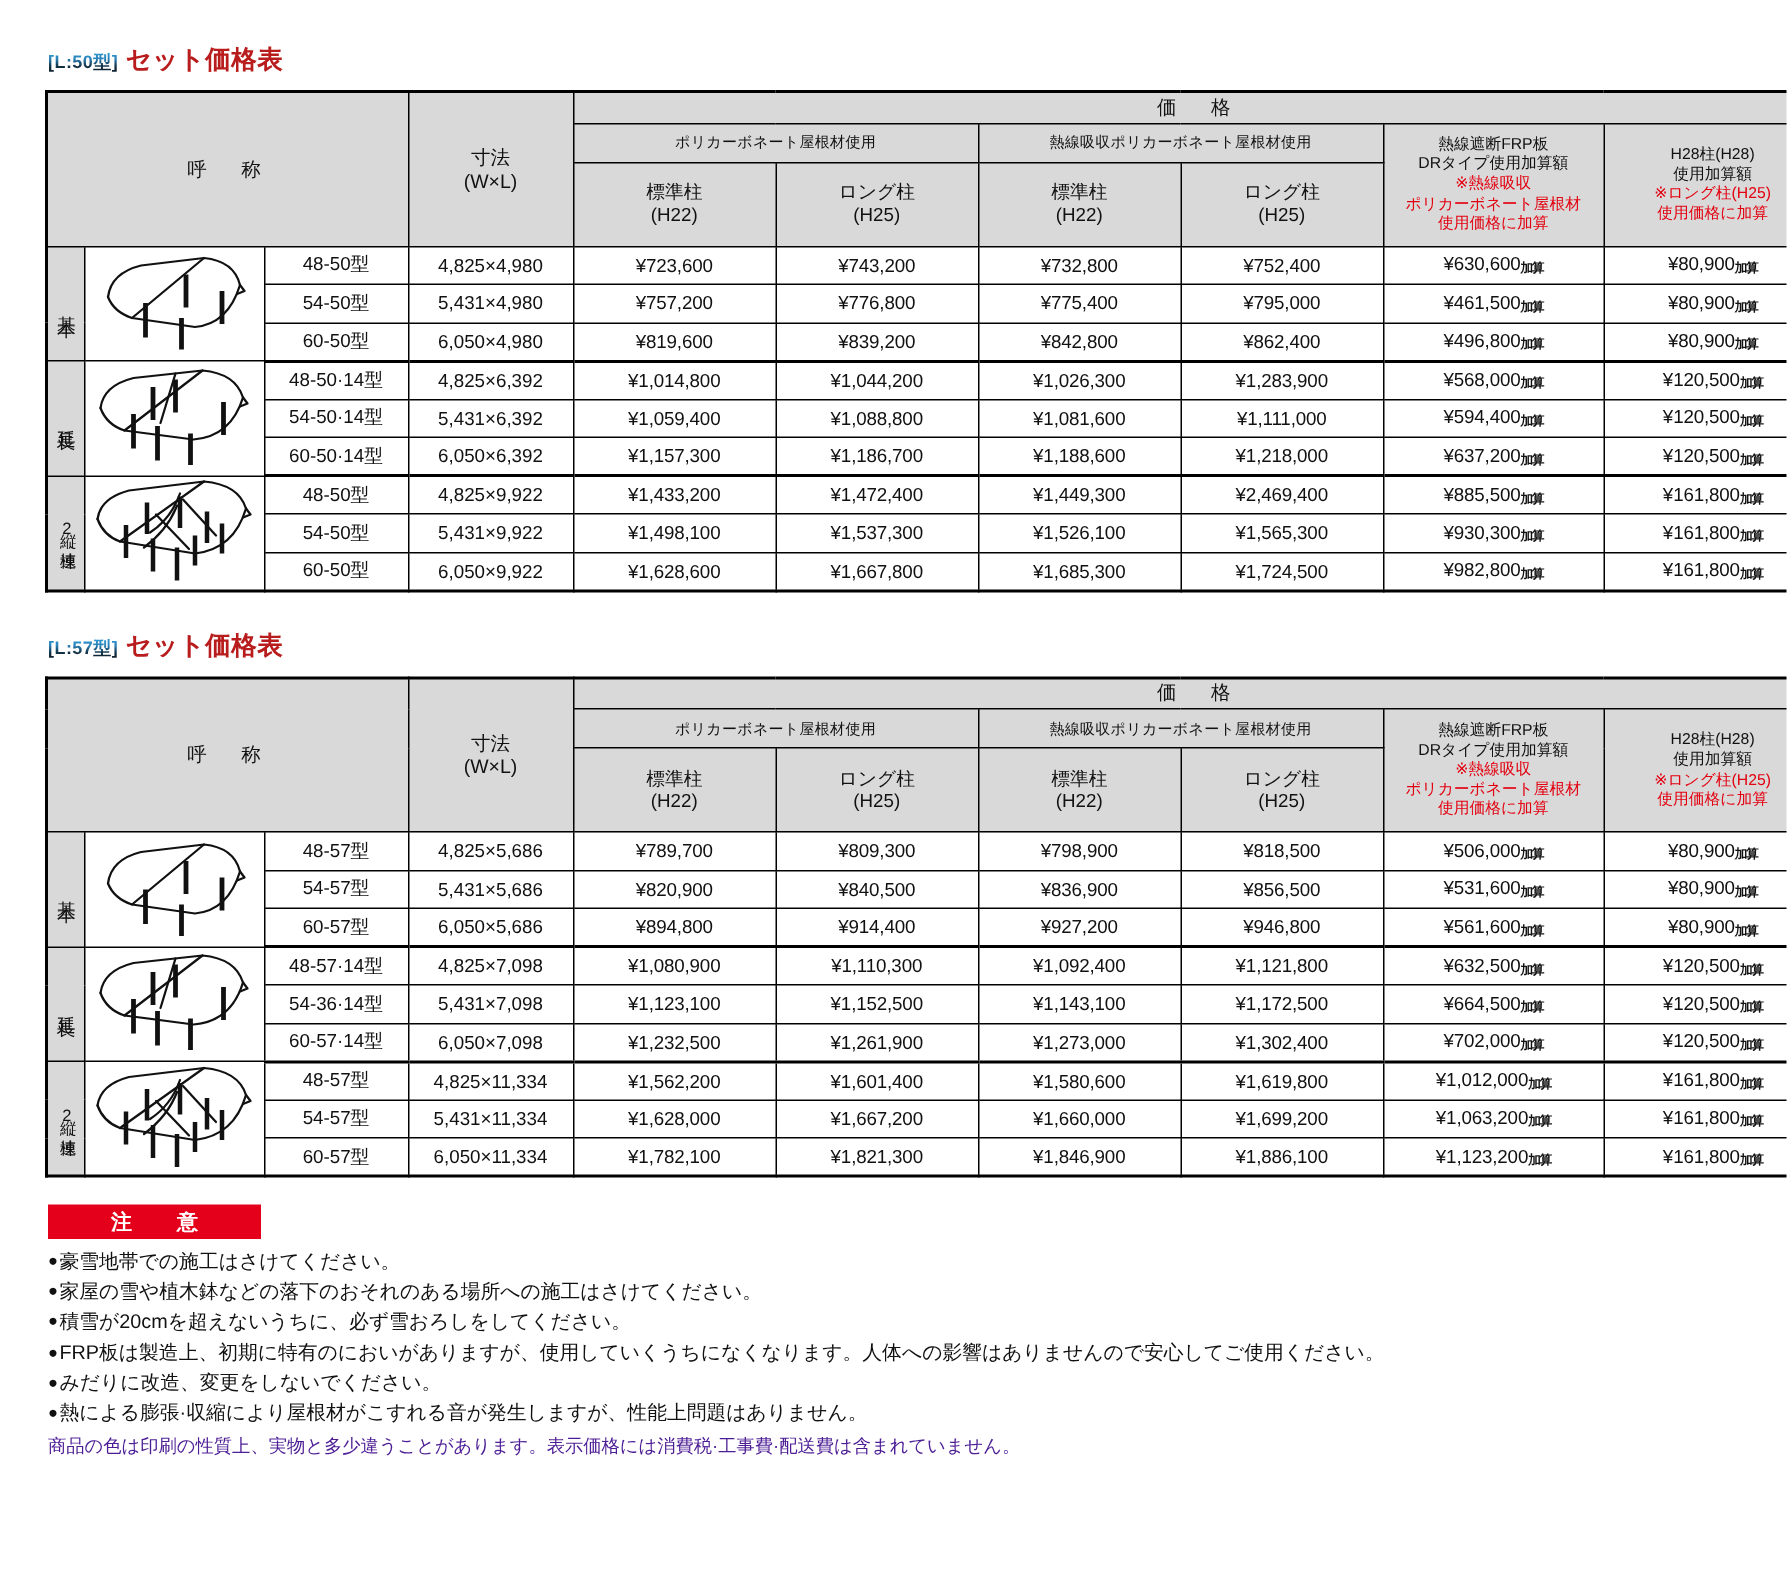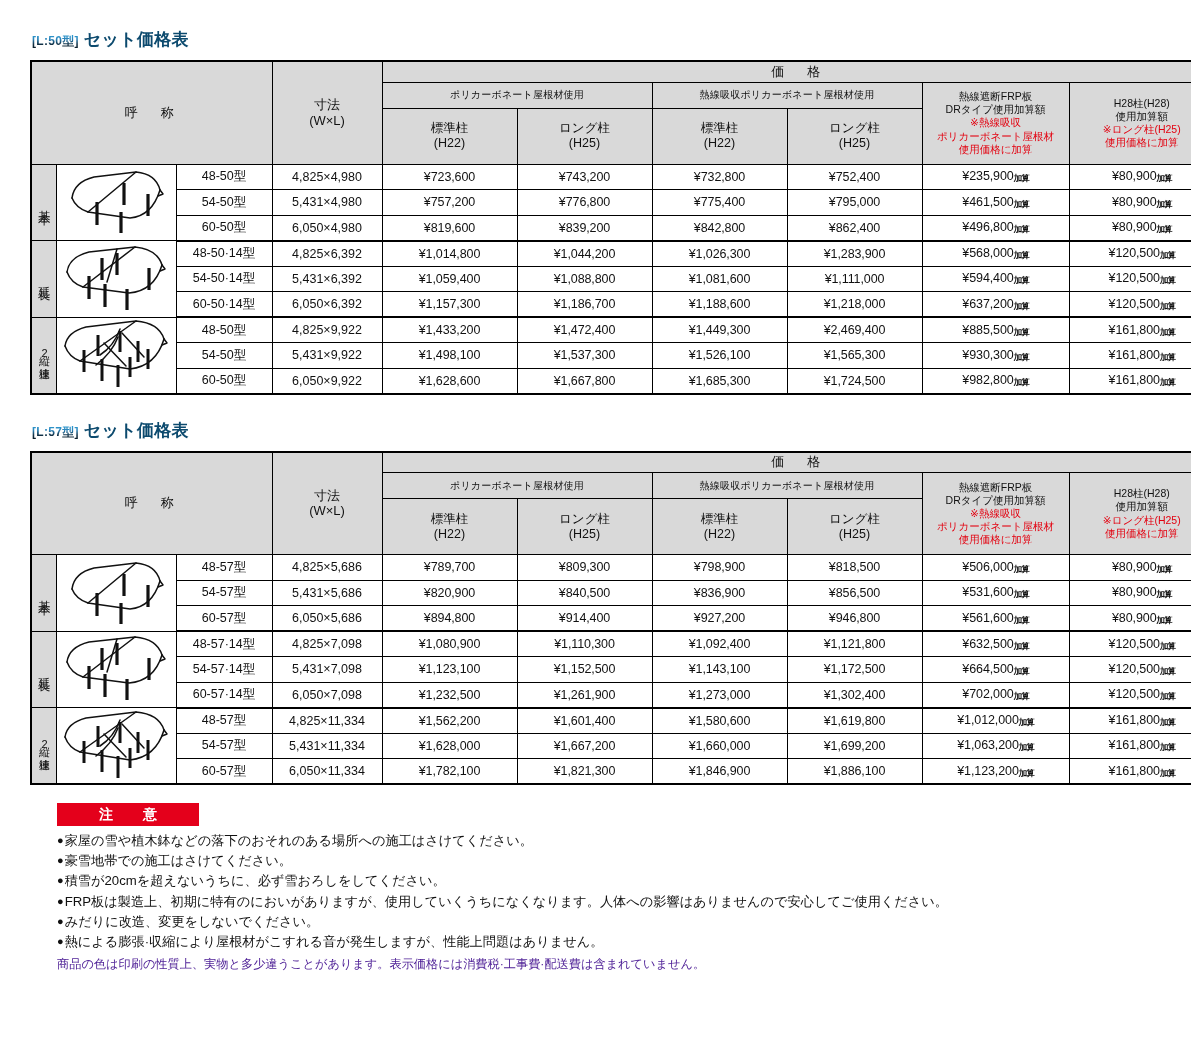--- a/index.html
+++ b/index.html
@@ -25,21 +25,21 @@
     white-space: nowrap;
   }
   .sec-title .code {
     background: linear-gradient(180deg,#2e9fd6 0%, #2a82b8 38%, #123247 72%, #0b1c28 100%);
     -webkit-background-clip: text;
     background-clip: text;
     color: transparent;
     font-size: 12px;
     margin-right: 5px;
   }
-  .sec-title .rest { color: #0c4a6e; }
+  .sec-title .rest { color: #b91c1c; }
 
   
   table.price {
     border-collapse: collapse;
     table-layout: fixed;
     width: 1134px;
     background: #fff;
   }
   table.price td, table.price th {
     border: 1px solid #000;
@@ -115,21 +115,21 @@
     transform: translateY(1px);
   }
   tr.datarow { height: 25.5px; }
   tr.grp-last td { border-bottom: 2px solid #000; }
   table.price { border: 2px solid #000; }
 
   .tbl-wrap { margin-bottom: 24px; }
   .tbl-wrap.second { margin-bottom: 18px; }
 
   
-  .caution { margin-top: 4px; padding-left: 2px; margin-left: 25px; }
+  .caution { margin-top: 4px; padding-left: 2px; }
   .caution-badge {
     display: inline-block;
     background: #e4001b;
     color: #fff;
     font-weight: bold;
     font-size: 14px;
     letter-spacing: 8px;
     padding: 3px 34px 4px 42px;
     line-height: 1.15;
     margin-bottom: 5px;
@@ -242,21 +242,21 @@
         <line x1="84" y1="26" x2="84" y2="48"></line>
       </g>
     </svg>
             </td>
             <td class="name">48-50型</td>
             <td class="size">4,825×4,980</td>
             <td class="price">¥723,600</td>
             <td class="price">¥743,200</td>
             <td class="price">¥732,800</td>
             <td class="price">¥752,400</td>
-            <td class="price center"><span>¥235,900</span><span class="kasan">加算</span></td>
+            <td class="price center"><span>¥630,600</span><span class="kasan">加算</span></td>
             <td class="price center"><span>¥80,900</span><span class="kasan">加算</span></td>
           </tr>
           <tr class="datarow">
             <td class="name">54-50型</td>
             <td class="size">5,431×4,980</td>
             <td class="price">¥757,200</td>
             <td class="price">¥776,800</td>
             <td class="price">¥775,400</td>
             <td class="price">¥795,000</td>
             <td class="price center"><span>¥461,500</span><span class="kasan">加算</span></td>
@@ -516,21 +516,21 @@
             <td class="name">48-57·14型</td>
             <td class="size">4,825×7,098</td>
             <td class="price">¥1,080,900</td>
             <td class="price">¥1,110,300</td>
             <td class="price">¥1,092,400</td>
             <td class="price">¥1,121,800</td>
             <td class="price center"><span>¥632,500</span><span class="kasan">加算</span></td>
             <td class="price center"><span>¥120,500</span><span class="kasan">加算</span></td>
           </tr>
           <tr class="datarow">
-            <td class="name">54-57·14型</td>
+            <td class="name">54-36·14型</td>
             <td class="size">5,431×7,098</td>
             <td class="price">¥1,123,100</td>
             <td class="price">¥1,152,500</td>
             <td class="price">¥1,143,100</td>
             <td class="price">¥1,172,500</td>
             <td class="price center"><span>¥664,500</span><span class="kasan">加算</span></td>
             <td class="price center"><span>¥120,500</span><span class="kasan">加算</span></td>
           </tr>
           <tr class="datarow grp-last">
             <td class="name">60-57·14型</td>
@@ -597,22 +597,22 @@
             <td class="price center"><span>¥1,123,200</span><span class="kasan">加算</span></td>
             <td class="price center"><span>¥161,800</span><span class="kasan">加算</span></td>
           </tr>
         </tbody>
     </table>
   </div>
 
   <div class="caution">
     <div class="caution-badge">注　意</div>
     <ul class="notes">
+        <li>豪雪地帯での施工はさけてください。</li>
         <li>家屋の雪や植木鉢などの落下のおそれのある場所への施工はさけてください。</li>
-        <li>豪雪地帯での施工はさけてください。</li>
         <li>積雪が20cmを超えないうちに、必ず雪おろしをしてください。</li>
         <li>FRP板は製造上、初期に特有のにおいがありますが、使用していくうちになくなります。人体への影響はありませんので安心してご使用ください。</li>
         <li>みだりに改造、変更をしないでください。</li>
         <li>熱による膨張·収縮により屋根材がこすれる音が発生しますが、性能上問題はありません。</li>
       </ul>
     <div class="footnote">商品の色は印刷の性質上、実物と多少違うことがあります。表示価格には消費税·工事費·配送費は含まれていません。</div>
   </div>
 
 </div>
 

